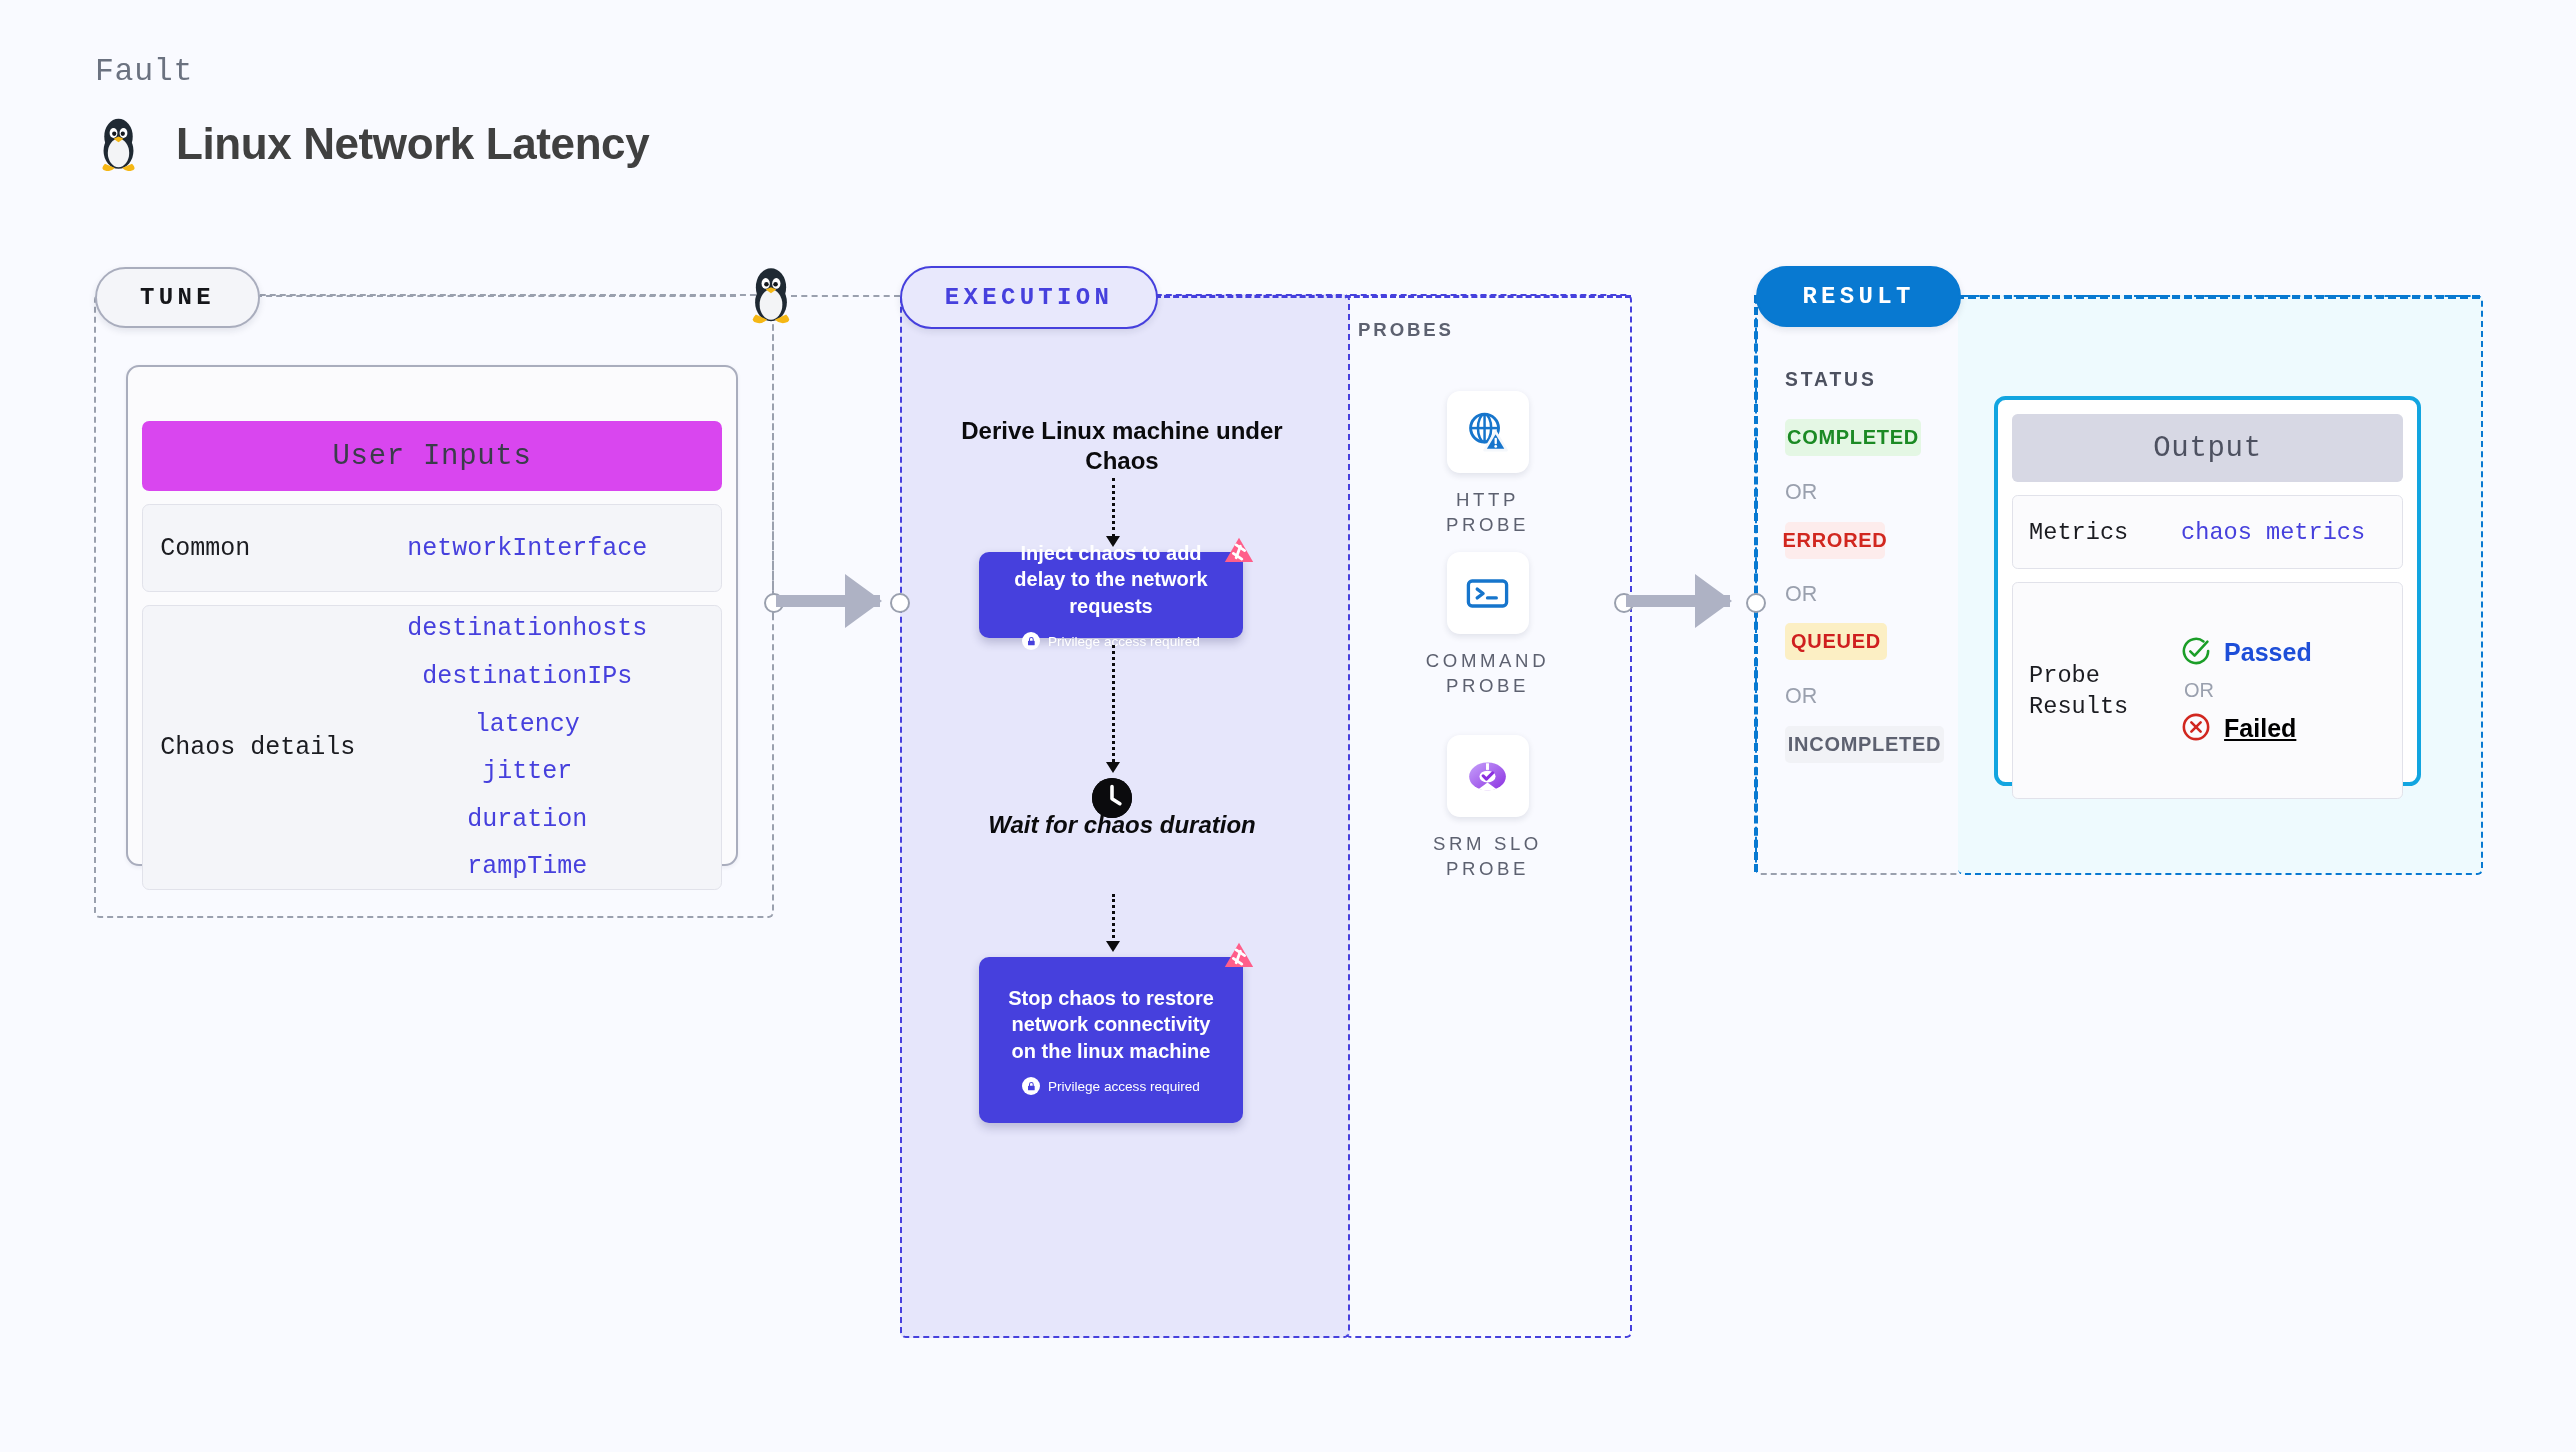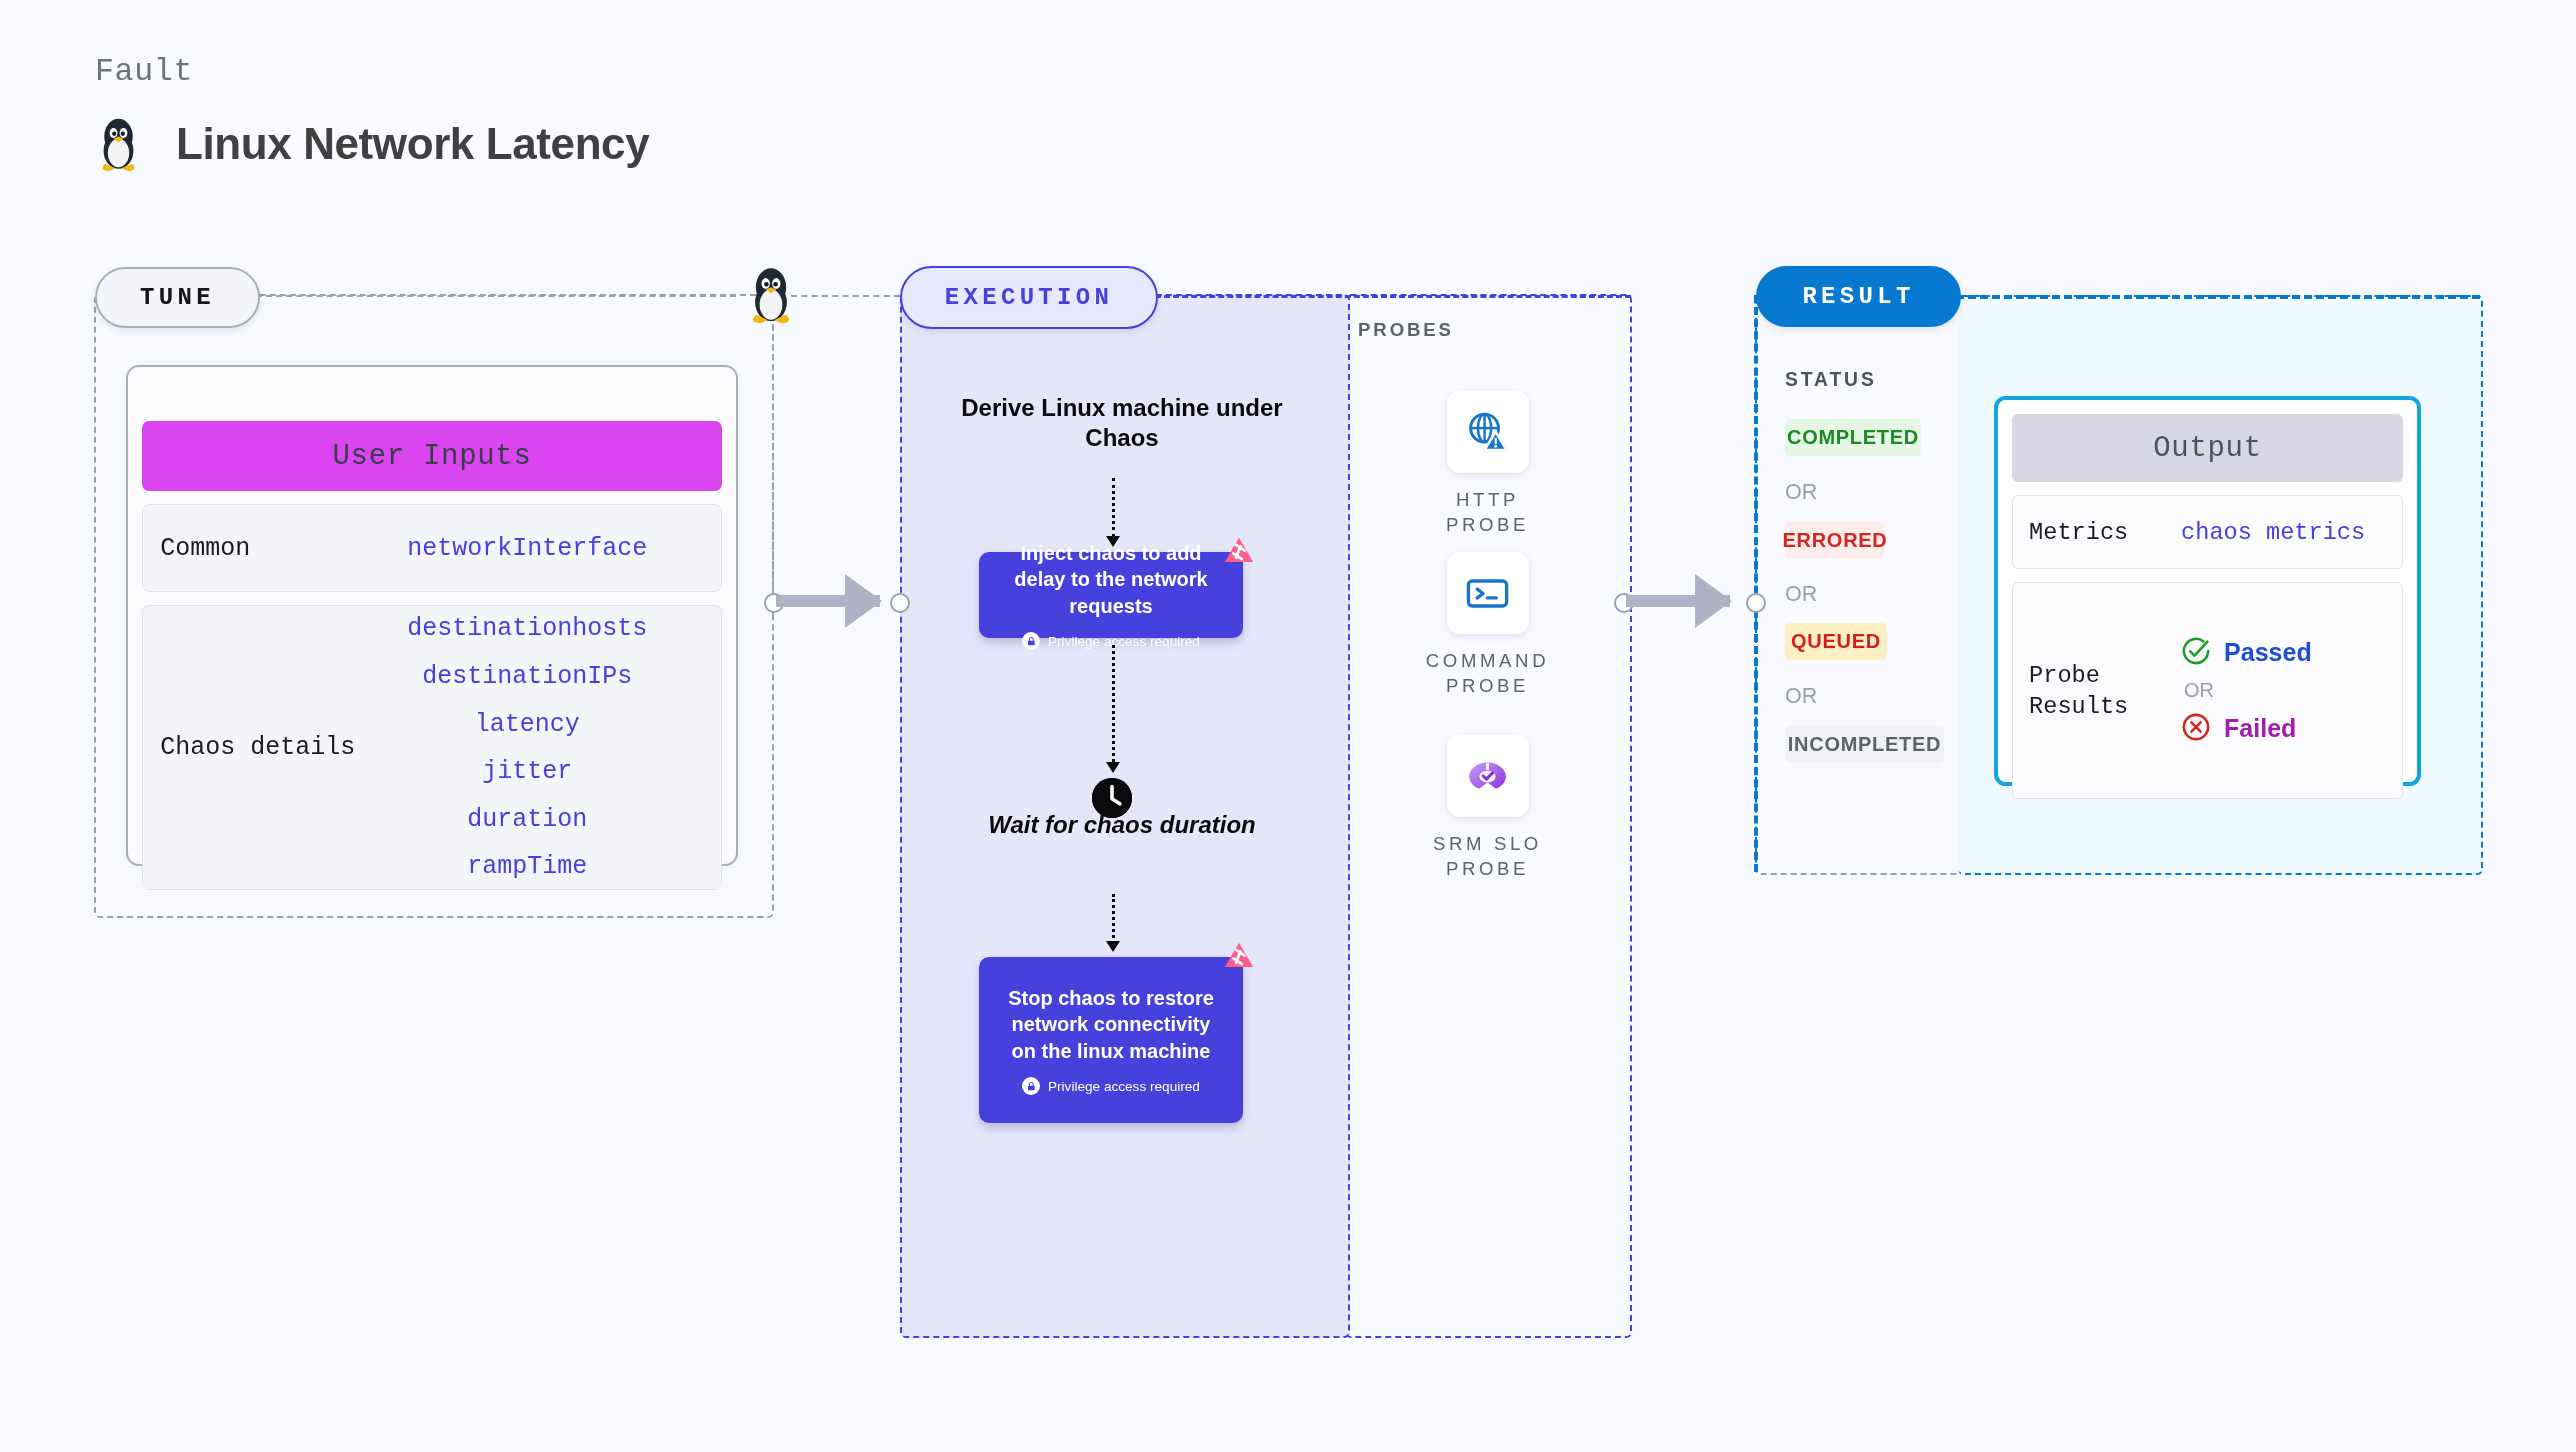--- a/index.html
+++ b/index.html
@@ -96,21 +96,21 @@
   .tune-row .rowvals{display:flex;flex-direction:column;gap:18.6px;align-items:center;}
   .tune-row .val{font-size:25px;color:#4640dd;}
   #row-common{height:86px;}
   #row-chaos{height:283px;}
 
   
   .exec-title{
     width:358px;text-align:center;
     font-size:24px;font-weight:bold;line-height:1.26;color:#0b0b0d;
   }
-  #exec-t1{left:943px;top:393px;}
+  #exec-t1{left:943px;top:416px;}
   #exec-t2{left:943px;top:810px;font-style:italic;}
 
   .vdots{
     border-left:3.6px dotted #0b0b0d;
   }
   .arrowhead-down{
     width:0;height:0;
     border-left:7.9px solid transparent;border-right:7.9px solid transparent;
     border-top:11.5px solid #0b0b0d;
   }
@@ -194,21 +194,21 @@
     display:flex;align-items:center;
     font-family:"Liberation Mono","DejaVu Sans Mono",monospace;
   }
   .out-row .olabel{width:152px;padding-left:15.8px;font-size:23.6px;color:#1b1c21;line-height:1.32;}
   #out-metrics{height:72px;}
   #out-metrics .oval{font-size:23.6px;color:#4640dd;}
   #out-probes{height:215px;}
   .presult{display:flex;align-items:center;gap:13px;}
   .presult .ptext{font-family:"Liberation Sans",sans-serif;font-size:25px;font-weight:bold;}
   #p-passed .ptext{color:#1d4ed8;}
-  #p-failed .ptext{color:#a21caf;}
+  #p-failed .ptext{color:#000000;text-decoration:underline;}
   #p-or{font-family:"Liberation Sans",sans-serif;font-size:20px;color:#9aa0ae;margin:10px 0 10px 2.9px;}
 
   
   .hdash{border-top:2.9px dashed #9aa0ae;}
   .hdash-blue{border-top:3.6px dashed #4640dd;}
   .hdash-bluelt{border-top:4.3px dashed #0879d1;}
   .vdash-gray{border-left:2.9px dashed #9aa0ae;}
 
   .conn-line{position:absolute;background:#aeb2c4;height:11.5px;}
   .conn-tri{

